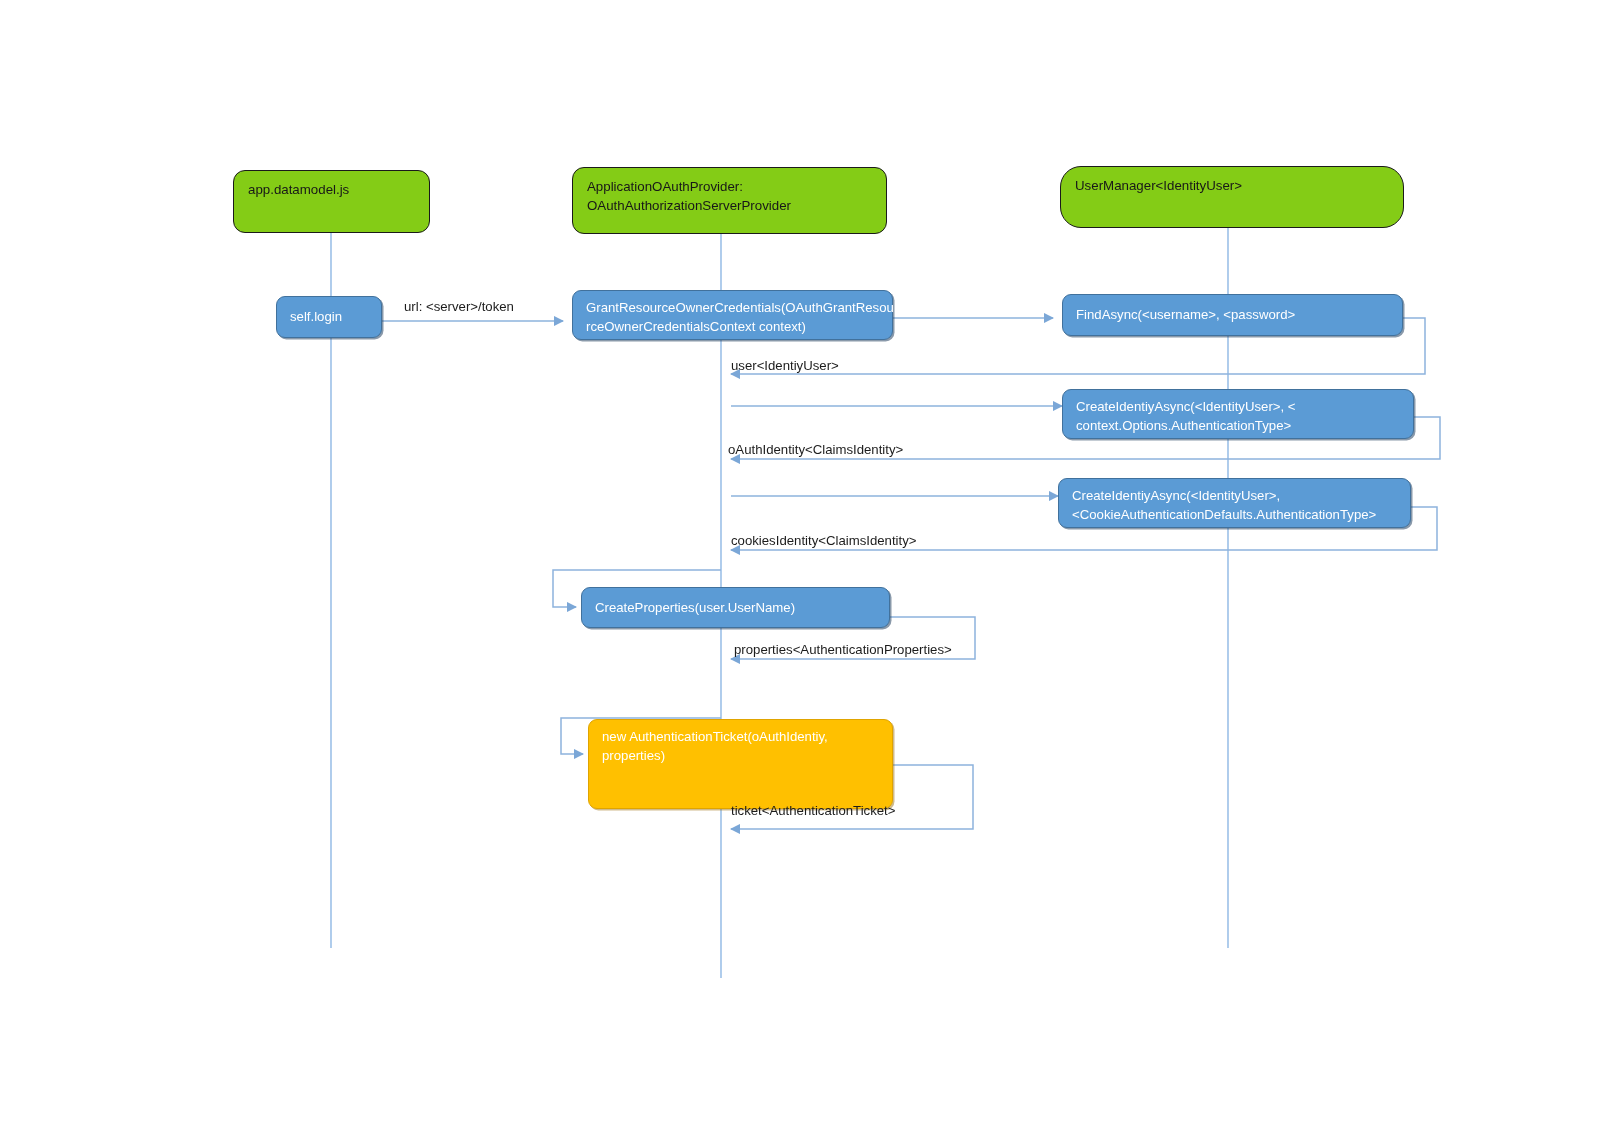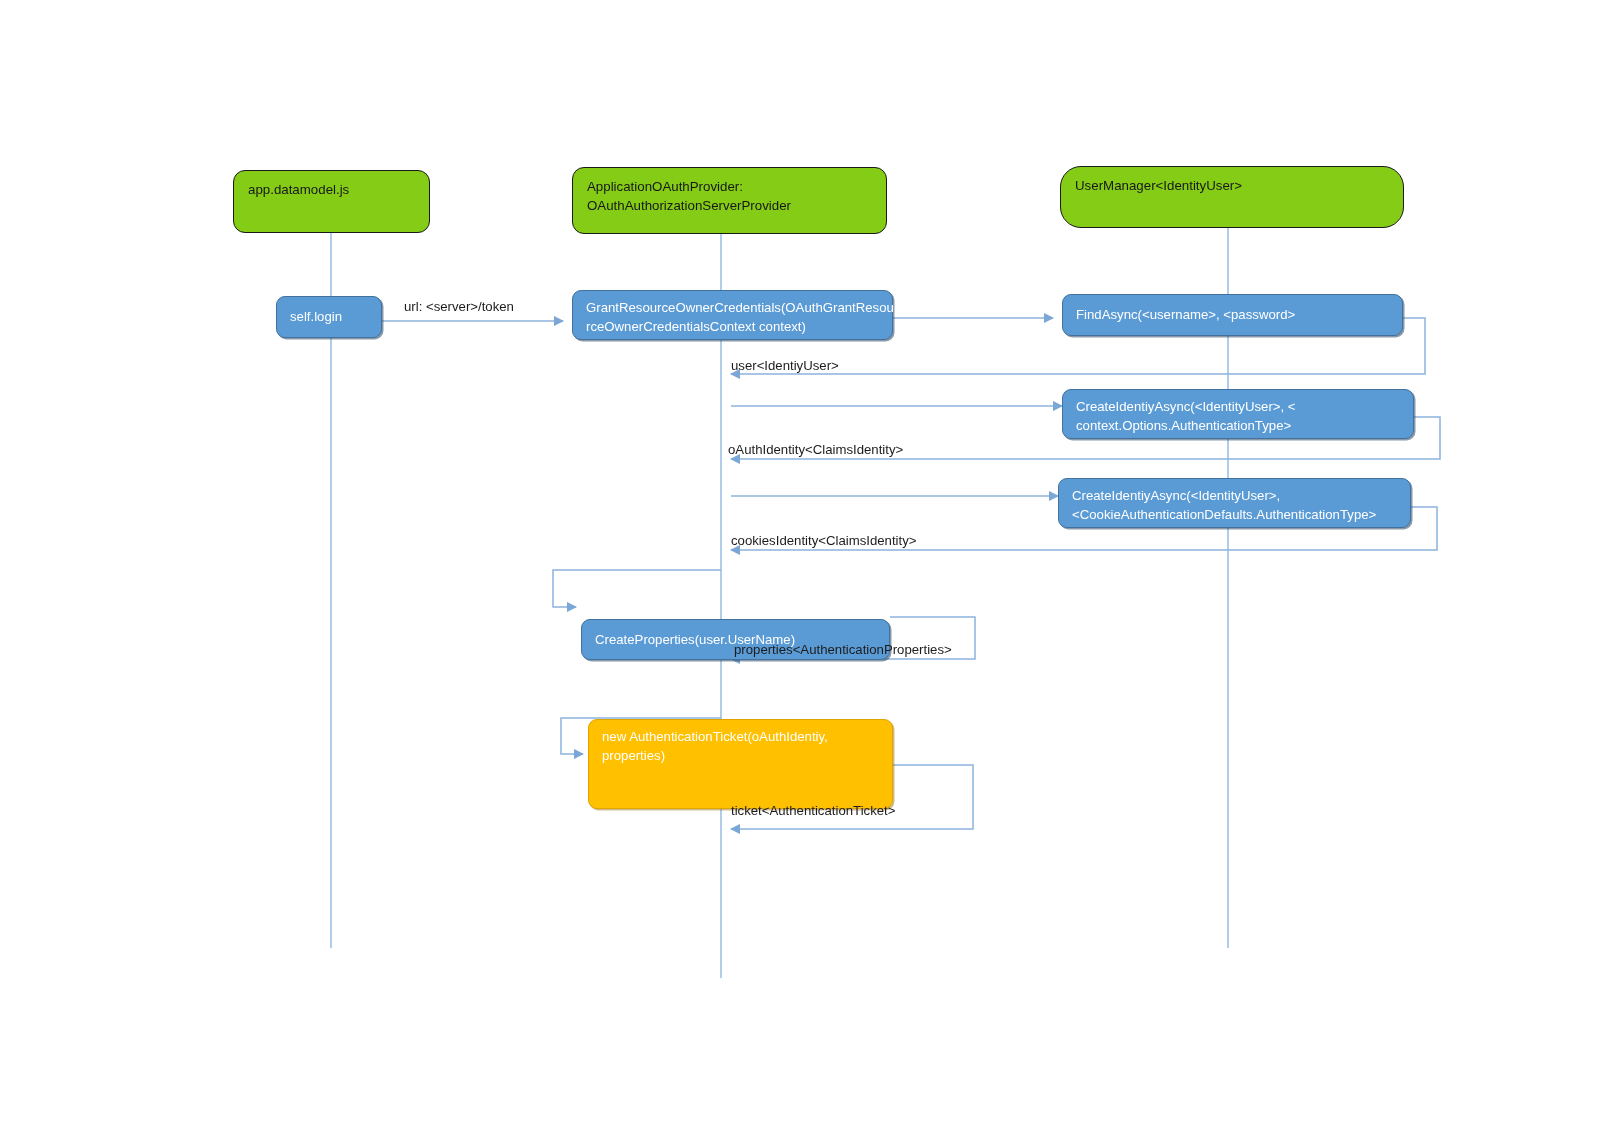--- a/index.html
+++ b/index.html
@@ -164,21 +164,21 @@
     </div>
   </div>
 
   <div class="msg-box" style="left:1058px; top:478px; width:353px; height:50px;">
     <div class="text">
       <div>CreateIdentiyAsync(&lt;IdentityUser&gt;,</div>
       <div>&lt;CookieAuthenticationDefaults.AuthenticationType&gt;</div>
     </div>
   </div>
 
-  <div class="msg-box one-line" style="left:581px; top:587px; width:309px; height:41px;margin-top:32px;">
+  <div class="msg-box one-line" style="left:581px; top:587px; width:309px; height:41px;">
     <div class="text">CreateProperties(user.UserName)</div>
   </div>
 
   <div class="msg-box accent" style="left:588px; top:719px; width:305px; height:90px;">
     <div class="text">
       <div>new AuthenticationTicket(oAuthIdentiy,</div>
       <div>properties)</div>
     </div>
   </div>
 

